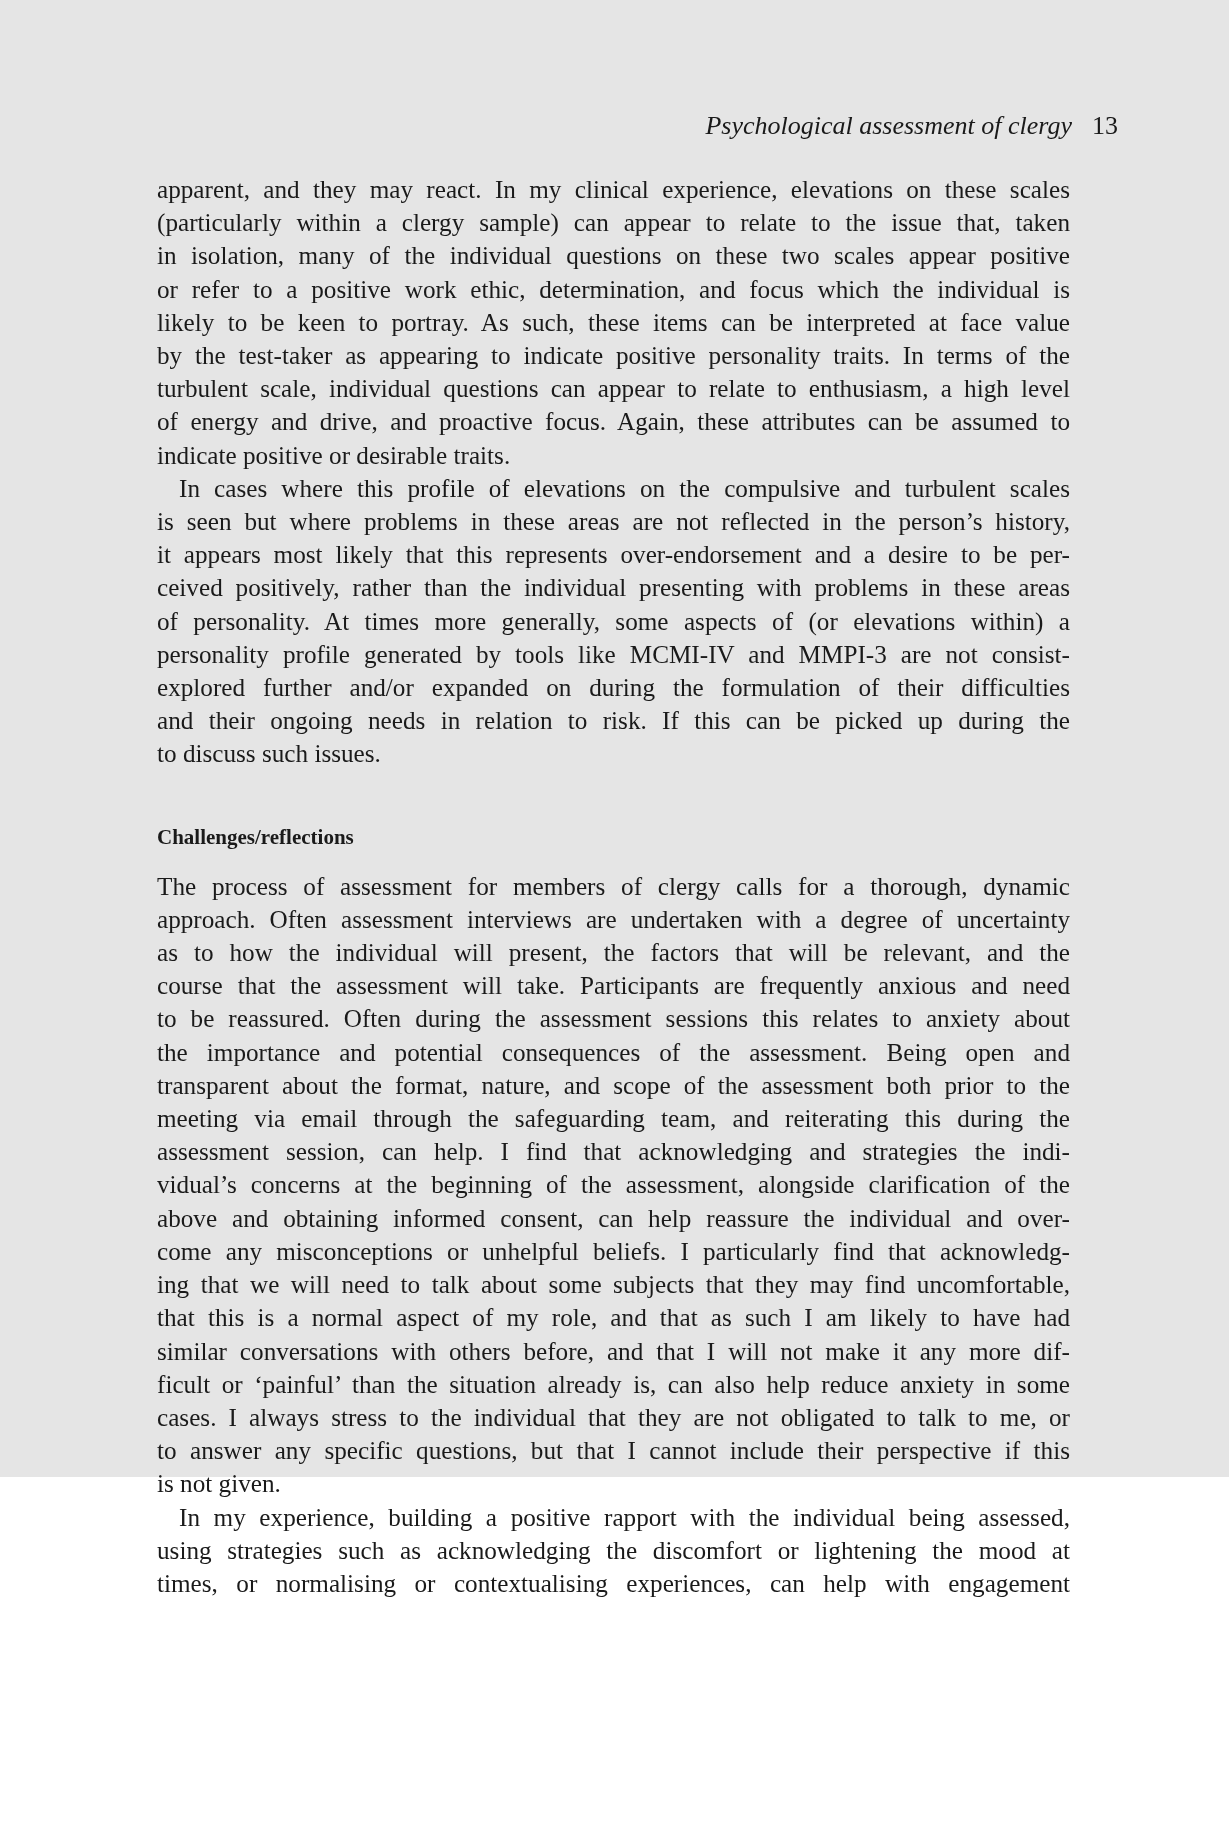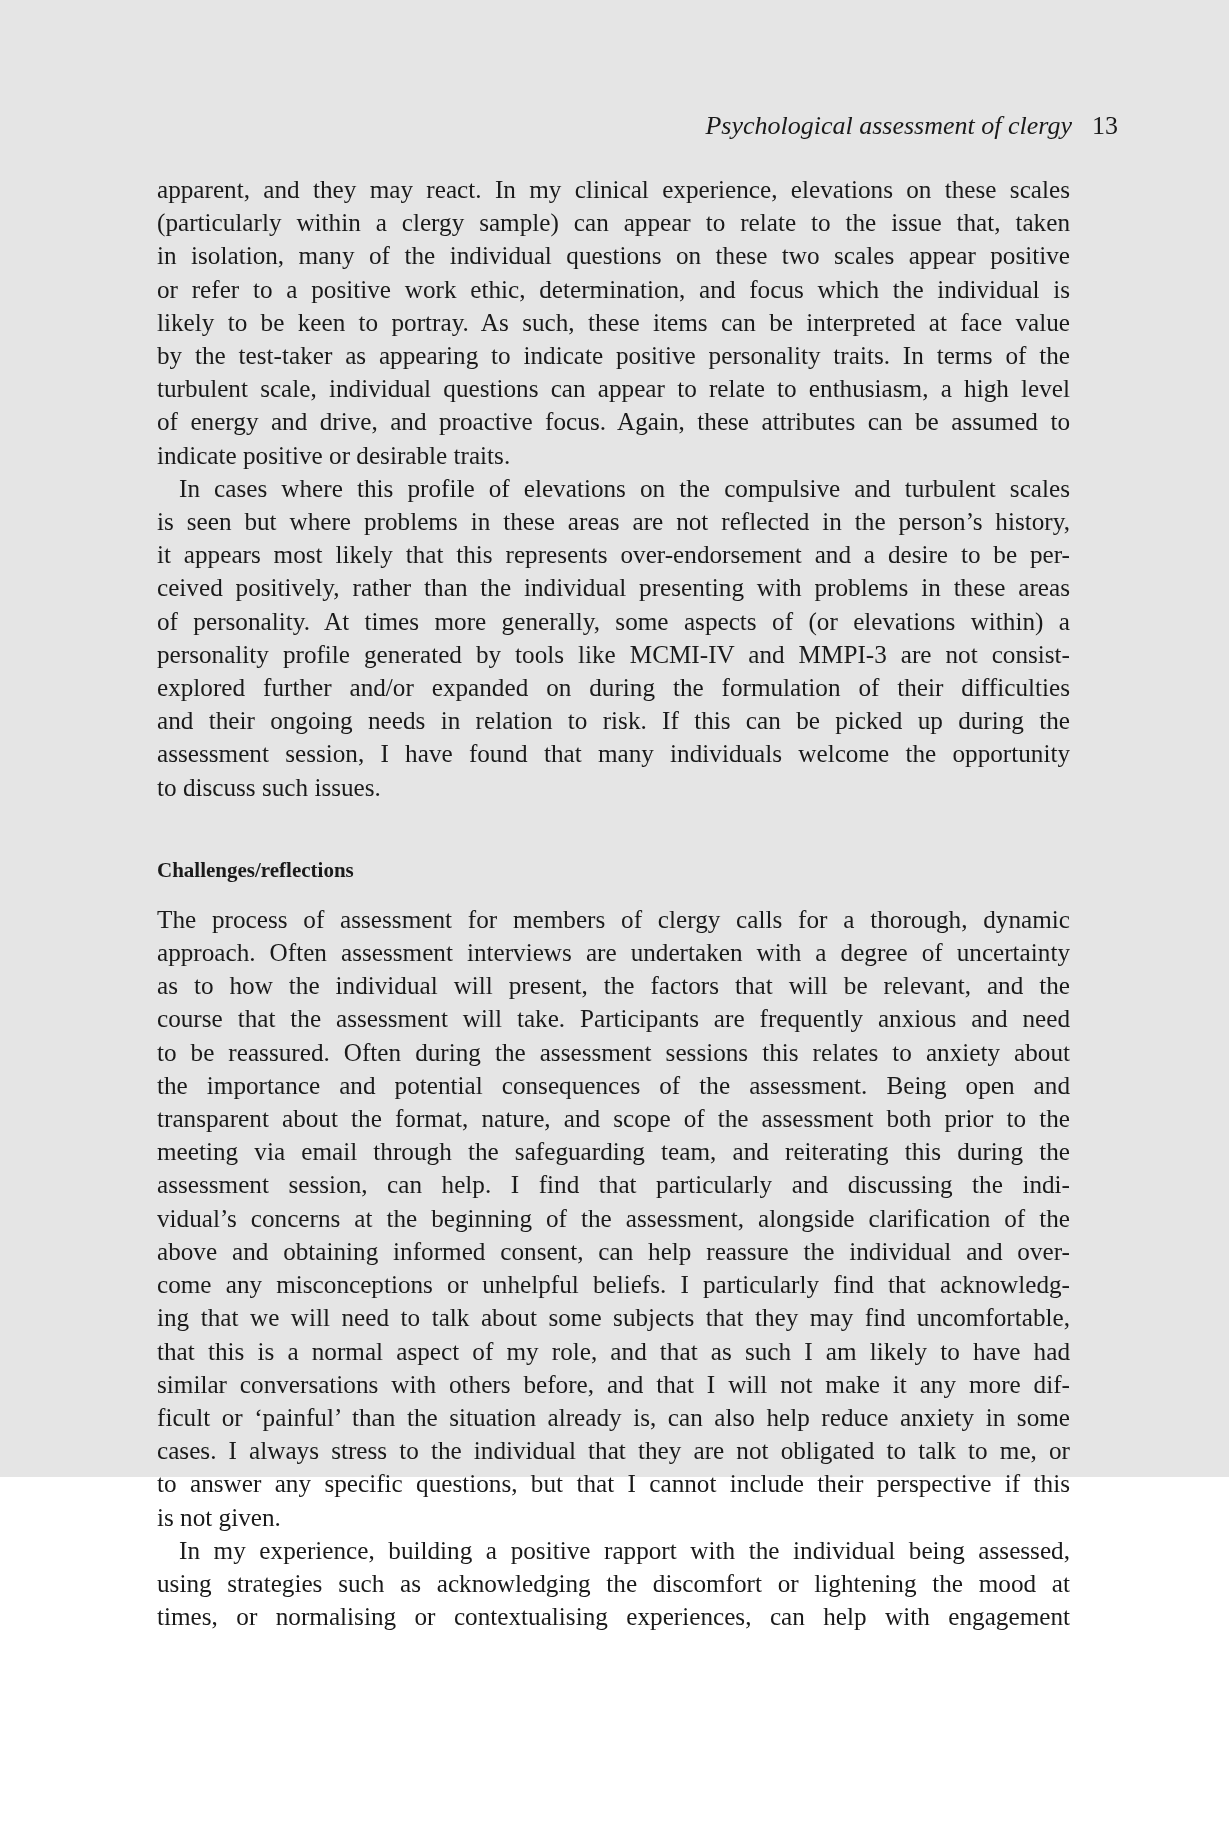--- a/index.html
+++ b/index.html
@@ -103,40 +103,39 @@
 
     <p class="indent-block">
       <span class="line" style="padding-left:22px">In cases where this profile of elevations on the compulsive and turbulent scales</span>
       <span class="line">is seen but where problems in these areas are not reflected in the person’s history,</span>
       <span class="line">it appears most likely that this represents over-endorsement and a desire to be per-</span>
       <span class="line">ceived positively, rather than the individual presenting with problems in these areas</span>
       <span class="line">of personality. At times more generally, some aspects of (or elevations within) a</span>
       <span class="line">personality profile generated by tools like MCMI-IV and MMPI-3 are not consist-</span>
       <span class="line">explored further and/or expanded on during the formulation of their difficulties</span>
       <span class="line">and their ongoing needs in relation to risk. If this can be picked up during the</span>
-      <span class="line">assessment session, I have found that many individuals welcome the opportunity</span>
       <span class="line last">to discuss such issues.</span>
     </p>
 
     <div class="section-gap"></div>
 
     <h2>Challenges/reflections</h2>
 
     <div class="heading-gap"></div>
 
     <p>
       <span class="line">The process of assessment for members of clergy calls for a thorough, dynamic</span>
       <span class="line">approach. Often assessment interviews are undertaken with a degree of uncertainty</span>
       <span class="line">as to how the individual will present, the factors that will be relevant, and the</span>
       <span class="line">course that the assessment will take. Participants are frequently anxious and need</span>
       <span class="line">to be reassured. Often during the assessment sessions this relates to anxiety about</span>
       <span class="line">the importance and potential consequences of the assessment. Being open and</span>
       <span class="line">transparent about the format, nature, and scope of the assessment both prior to the</span>
       <span class="line">meeting via email through the safeguarding team, and reiterating this during the</span>
-      <span class="line">assessment session, can help. I find that particularly and discussing the indi-</span>
+      <span class="line">assessment session, can help. I find that acknowledging and strategies the indi-</span>
       <span class="line">vidual’s concerns at the beginning of the assessment, alongside clarification of the</span>
       <span class="line">above and obtaining informed consent, can help reassure the individual and over-</span>
       <span class="line">come any misconceptions or unhelpful beliefs. I particularly find that acknowledg-</span>
       <span class="line">ing that we will need to talk about some subjects that they may find uncomfortable,</span>
       <span class="line">that this is a normal aspect of my role, and that as such I am likely to have had</span>
       <span class="line">similar conversations with others before, and that I will not make it any more dif-</span>
       <span class="line">ficult or ‘painful’ than the situation already is, can also help reduce anxiety in some</span>
       <span class="line">cases. I always stress to the individual that they are not obligated to talk to me, or</span>
       <span class="line">to answer any specific questions, but that I cannot include their perspective if this</span>
       <span class="line last">is not given.</span>

